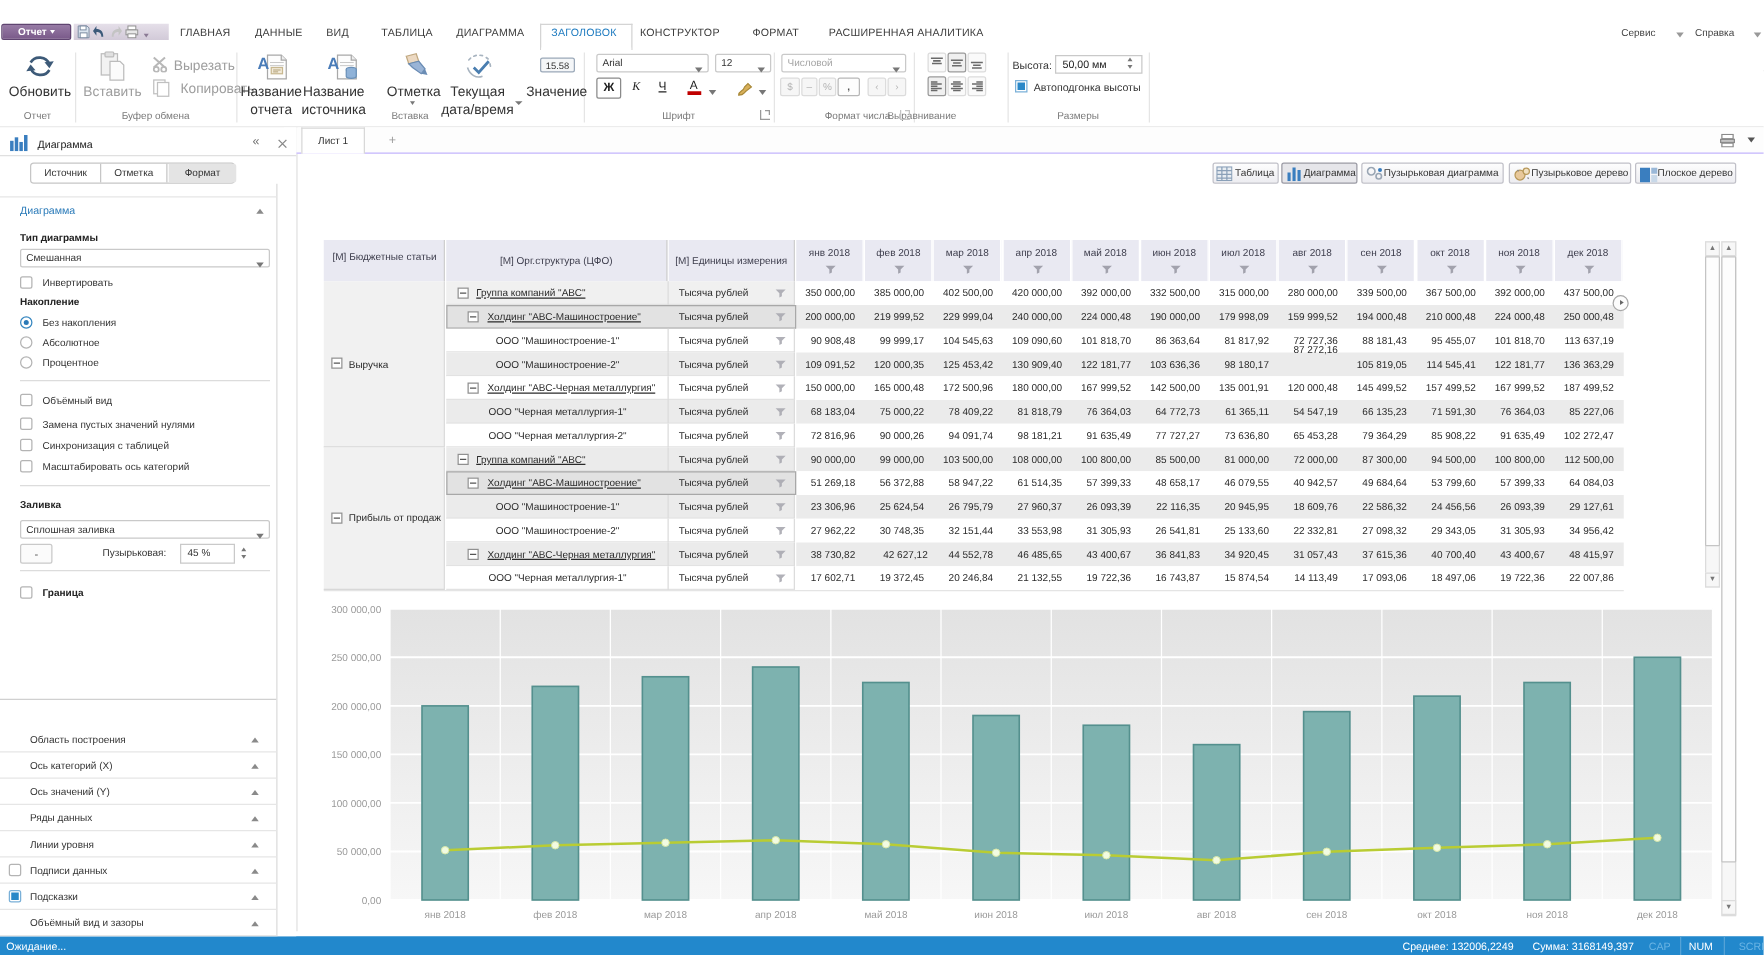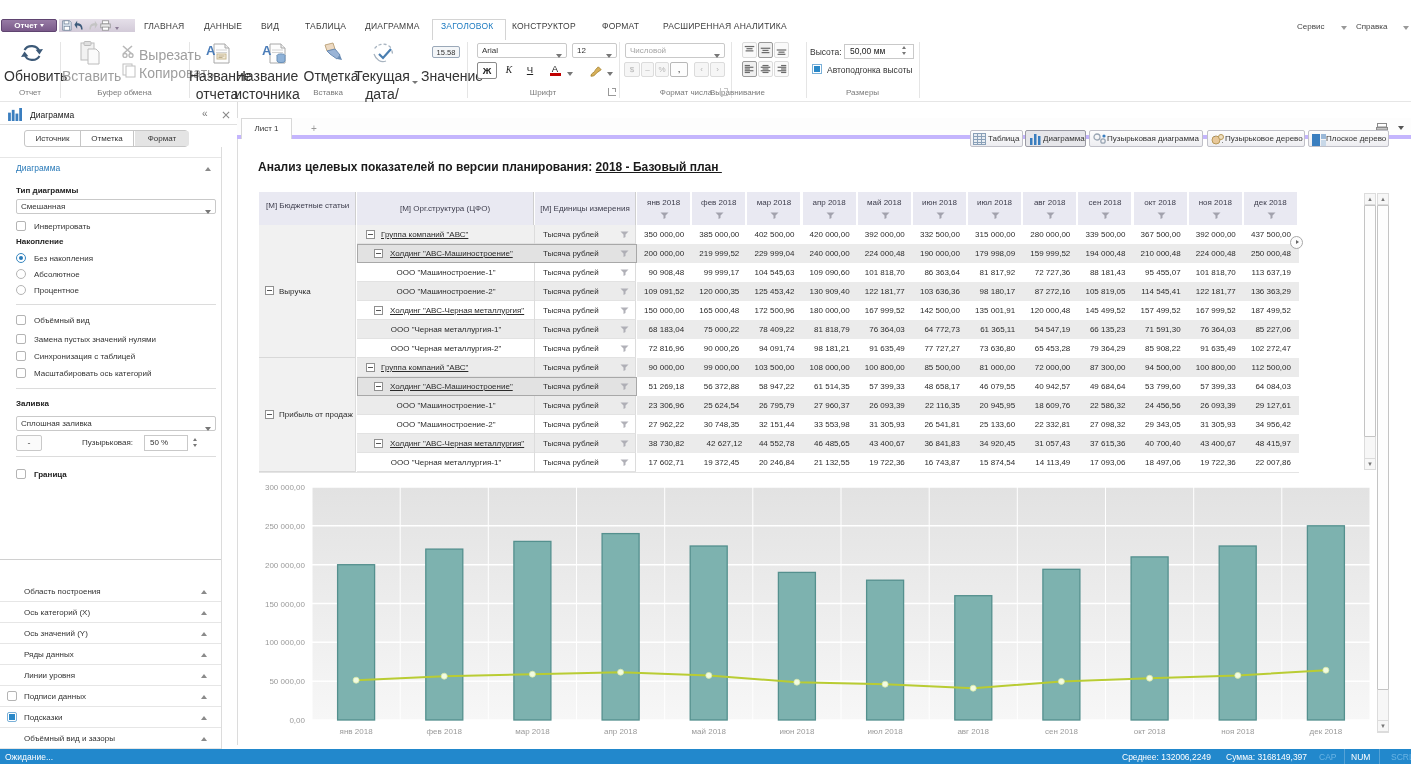--- a/index.html
+++ b/index.html
@@ -15,41 +15,41 @@
 #btnOtchet { position:absolute; left:1px; top:2px; width:56px; height:13px; border-radius:2px;
   background:linear-gradient(#977ba5,#7a5a8a); border:1px solid #5f4470; color:#fff; font-size:8px; font-weight:bold;
   text-align:center; line-height:11px; }
 #quickstrip { position:absolute; left:59px; top:2px; width:76px; height:13px; background:linear-gradient(#e5dfe9,#d2cad8); }
 .rtab { position:absolute; top:4px; height:12px; font-size:8.5px; color:#3c3c3c; letter-spacing:0.2px; }
 .rmenu { position:absolute; top:5px; font-size:8px; color:#444; }
 
 #ribbon { position:absolute; left:0; top:40px; width:1411px; height:62px; background:#fff; border-bottom:1px solid #e6e6e6; }
 .gsep { position:absolute; top:2px; height:56px; width:1px; background:#e5e5e5; }
 .glabel { position:absolute; top:48px; font-size:8px; color:#7a7a7a; text-align:center; }
-.riblab { position:absolute; font-size:14px; color:#333; text-align:center; line-height:1.25; }
+.riblab { position:absolute; font-size:11px; color:#333; text-align:center; line-height:1.25; }
 .riblab.dis { color:#9e9e9e; }
 .dd { position:absolute; height:15px; border:1px solid #c9c9c9; border-radius:2px; background:#fff; font-size:8px; color:#333; line-height:13px; padding-left:4px; }
 .dd .arr { position:absolute; right:4px; top:5px; }
 .caret { width:0; height:0; border-left:3px solid transparent; border-right:3px solid transparent; border-top:4px solid #777; display:inline-block; }
 .fmtbtn { position:absolute; height:15px; border:1px solid #dcdcdc; border-radius:2px; background:#f6f6f6; color:#b4b4b4; font-size:8px; text-align:center; line-height:14px; }
 .alignbtn { position:absolute; width:15px; height:16px; border:1px solid #dcdcdc; border-radius:2px; background:#fafafa; }
 
 #sidebar { position:absolute; left:0; top:102px; width:237px; height:647px; background:#fff; font-size:8px; z-index:2; }
 .sb-bold { font-size:8px; font-weight:bold; color:#222; }
 .sb-txt { font-size:8px; color:#333; }
 .chk { position:absolute; width:10px; height:10px; border:1px solid #b4b4b4; border-radius:2px; background:#fff; }
 .radio { position:absolute; width:10px; height:10px; border:1px solid #b4b4b4; border-radius:50%; background:#fff; }
 .sb-sep { position:absolute; left:16px; width:200px; height:1px; background:#dcdcdc; }
 .sb-item { position:absolute; left:0; width:221px; height:21px; border-bottom:1px solid #e6e6e6; }
 .sb-item .t { position:absolute; left:24px; top:6px; font-size:8px; color:#333; }
 .sb-item .a { position:absolute; right:14px; top:9px; }
 .collapse-arr { width:0; height:0; border-left:3px solid transparent; border-right:3px solid transparent; border-bottom:4px solid #8a8a8a; }
 
 #doc { position:absolute; left:227px; top:102px; width:1184px; height:647px; background:#fff; }
-#sheettabs { position:absolute; left:10px; top:16px; width:1174px; height:21px; background:#fdfdfd; border-bottom:4px solid #c4b5fd; }
+#sheettabs { position:absolute; left:10px; top:0; width:1174px; height:21px; background:#fdfdfd; border-bottom:1px solid #c4b5fd; }
 #tab1 { position:absolute; left:4px; top:0px; width:51px; height:21px; background:#fff; border:1px solid #d8d8d8; border-bottom:none; font-size:8px; color:#333; text-align:center; line-height:20px; }
 .viewbtn { position:absolute; top:28px; height:17px; border:1px solid #c0c0c8; border-radius:2px; background:linear-gradient(#fdfdfd,#ededf1); font-size:8px; color:#333; line-height:15px; padding:0 4px 0 17px; white-space:nowrap; }
 #rtitle { position:absolute; left:31px; top:58px; font-size:12px; font-weight:bold; color:#1a1a1a; }
 
 #tbl { position:absolute; }
 .hcell { position:absolute; background:#e9e9f2; font-size:8px; color:#3d3d4c; }
 .cell { position:absolute; font-size:8px; color:#2b2b2b; line-height:19px; white-space:nowrap; }
 .num { text-align:right; }
 .exp { position:absolute; width:9px; height:9px; border:1px solid #909090; background:#fff; }
 .exp::after { content:""; position:absolute; left:1px; right:1px; top:3px; height:1px; background:#555; }
@@ -290,21 +290,21 @@
       <div class="sb-txt abs" style="left:34px;top:233px">Замена пустых значений нулями</div>
 <div class="chk" style="left:16px;top:249px"></div>
       <div class="sb-txt abs" style="left:34px;top:250px">Синхронизация с таблицей</div>
 <div class="chk" style="left:16px;top:266px"></div>
       <div class="sb-txt abs" style="left:34px;top:267px">Масштабировать ось категорий</div>
 <div class="sb-sep" style="top:286px"></div>
 <div class="sb-bold abs" style="left:16px;top:297px">Заливка</div>
 <div class="dd" style="left:16px;top:314px;width:200px">Сплошная заливка<span class="arr"><span class="caret"></span></span></div>
 <div class="abs" style="left:16px;top:333px;width:26px;height:16px;border:1px solid #c9c9c9;border-radius:2px;background:#fbfbfb;text-align:center;font-size:9px;color:#555;line-height:14px">-</div>
 <div class="sb-txt abs" style="left:82px;top:336px">Пузырьковая:</div>
-<div class="abs" style="left:144px;top:333px;width:44px;height:16px;border:1px solid #c9c9c9;background:#fff;font-size:8px;color:#333;line-height:14px;padding-left:5px">50 %</div>
+<div class="abs" style="left:144px;top:333px;width:44px;height:16px;border:1px solid #c9c9c9;background:#fff;font-size:8px;color:#333;line-height:14px;padding-left:5px">45 %</div>
 <div class="abs" style="left:193px;top:336px">
         <div style="width:0;height:0;border-left:2.5px solid transparent;border-right:2.5px solid transparent;border-bottom:3.5px solid #777"></div>
         <div style="margin-top:2.5px;width:0;height:0;border-left:2.5px solid transparent;border-right:2.5px solid transparent;border-top:3.5px solid #777"></div>
       </div>
 <div class="sb-sep" style="top:354px"></div>
 <div class="chk" style="left:16px;top:367px"></div>
       <div class="sb-bold abs" style="left:34px;top:368px">Граница</div>
 <div class="abs" style="left:0;top:457px;width:221px;height:1px;background:#d0d0d0"></div>
 <div class="sb-item" style="top:479px">
 <div class="t">Область построения</div>
@@ -388,21 +388,20 @@
 <div class="viewbtn" style="left:980px;width:98px;"><svg width="14" height="13" viewBox="0 0 14 13" style="position:absolute;left:3px;top:2px">
           <circle cx="5" cy="7" r="4" fill="#e8c89a" stroke="#b89858"></circle>
           <circle cx="10" cy="4" r="2.5" fill="#f0e0c0" stroke="#b89858"></circle>
           <path d="M3 3 l1 1 M11 9 l1 1" stroke="#888"></path>
         </svg>Пузырьковое дерево</div>
 <div class="viewbtn" style="left:1081px;width:81px;"><svg width="14" height="12" viewBox="0 0 14 12" style="position:absolute;left:3px;top:3px">
           <rect x="0" y="0" width="8" height="12" fill="#3a7ebf"></rect>
           <rect x="9" y="0" width="5" height="5" fill="#9ab8d8"></rect>
           <rect x="9" y="6" width="5" height="6" fill="#c8d8e8"></rect>
         </svg>Плоское дерево</div>
-<div id="rtitle">Анализ целевых показателей по версии планирования: <span style="text-decoration:underline">2018 - Базовый план&nbsp;</span></div>
 <div id="tbl" style="left:32px;top:90px;width:1040px;height:280px">
 <div class="hcell" style="left:0;top:0;width:97px;height:33px;border-right:1px solid #cfcfcf">
           <div class="abs" style="left:7px;top:9px">[М] Бюджетные статьи</div>
         </div>
 <div class="hcell" style="left:98px;top:0;width:177px;height:33px;border-right:1px solid #cfcfcf;text-align:center;line-height:33px">[М] Орг.структура (ЦФО)</div>
 <div class="hcell" style="left:276px;top:0;width:101px;height:33px;border-right:1px solid #cfcfcf;text-align:center;line-height:33px">[М] Единицы измерения</div>
 <div class="hcell" style="left:378.00px;top:0;width:54.17px;height:33px;border-right:1px solid #fff;text-align:center">
           <div style="padding-top:6px">янв 2018</div>
         </div>
 <svg class="abs" style="left:401.1px;top:20px" width="9" height="8" viewBox="0 0 9 8">
@@ -536,21 +535,21 @@
           <path d="M0.5 0.5 L8.5 0.5 L5.5 3.5 L5.5 6 L3.5 7 L3.5 3.5 Z" fill="#a8a8b0" opacity="0.9"></path>
         </svg>
 <div class="abs" style="left:378px;top:90px;width:662px;height:19px;background:#ebebeb"></div>
 <div class="cell num" style="left:378.00px;top:90px;width:47.17px">109 091,52</div>
 <div class="cell num" style="left:433.17px;top:90px;width:47.17px">120 000,35</div>
 <div class="cell num" style="left:488.33px;top:90px;width:47.17px">125 453,42</div>
 <div class="cell num" style="left:543.50px;top:90px;width:47.17px">130 909,40</div>
 <div class="cell num" style="left:598.67px;top:90px;width:47.17px">122 181,77</div>
 <div class="cell num" style="left:653.83px;top:90px;width:47.17px">103 636,36</div>
 <div class="cell num" style="left:709.00px;top:90px;width:47.17px">98 180,17</div>
-<div class="cell num" style="left:764.17px;top:90px;width:47.17px">87 272,16</div>
+<div class="cell num" style="left:764.17px;top:78px;width:47.17px">87 272,16</div>
 <div class="cell num" style="left:819.33px;top:90px;width:47.17px">105 819,05</div>
 <div class="cell num" style="left:874.50px;top:90px;width:47.17px">114 545,41</div>
 <div class="cell num" style="left:929.67px;top:90px;width:47.17px">122 181,77</div>
 <div class="cell num" style="left:984.83px;top:90px;width:47.17px">136 363,29</div>
 <div class="abs" style="left:98px;top:90px;width:279px;height:19px;background:#ebebeb;border-right:1px solid #dcdcdc;border-bottom:1px solid #e2e2e2"></div>
 <div class="abs" style="left:275px;top:90px;width:1px;height:19px;background:#dcdcdc"></div>
 <div class="cell" style="left:98px;top:90px;width:178px;text-align:center">ООО "Машиностроение-2"</div>
 <div class="cell" style="left:284px;top:90px">Тысяча рублей</div>
 <svg class="abs" style="left:361.0px;top:96px" width="9" height="8" viewBox="0 0 9 8">
           <path d="M0.5 0.5 L8.5 0.5 L5.5 3.5 L5.5 6 L3.5 7 L3.5 3.5 Z" fill="#a8a8b0" opacity="0.9"></path>

